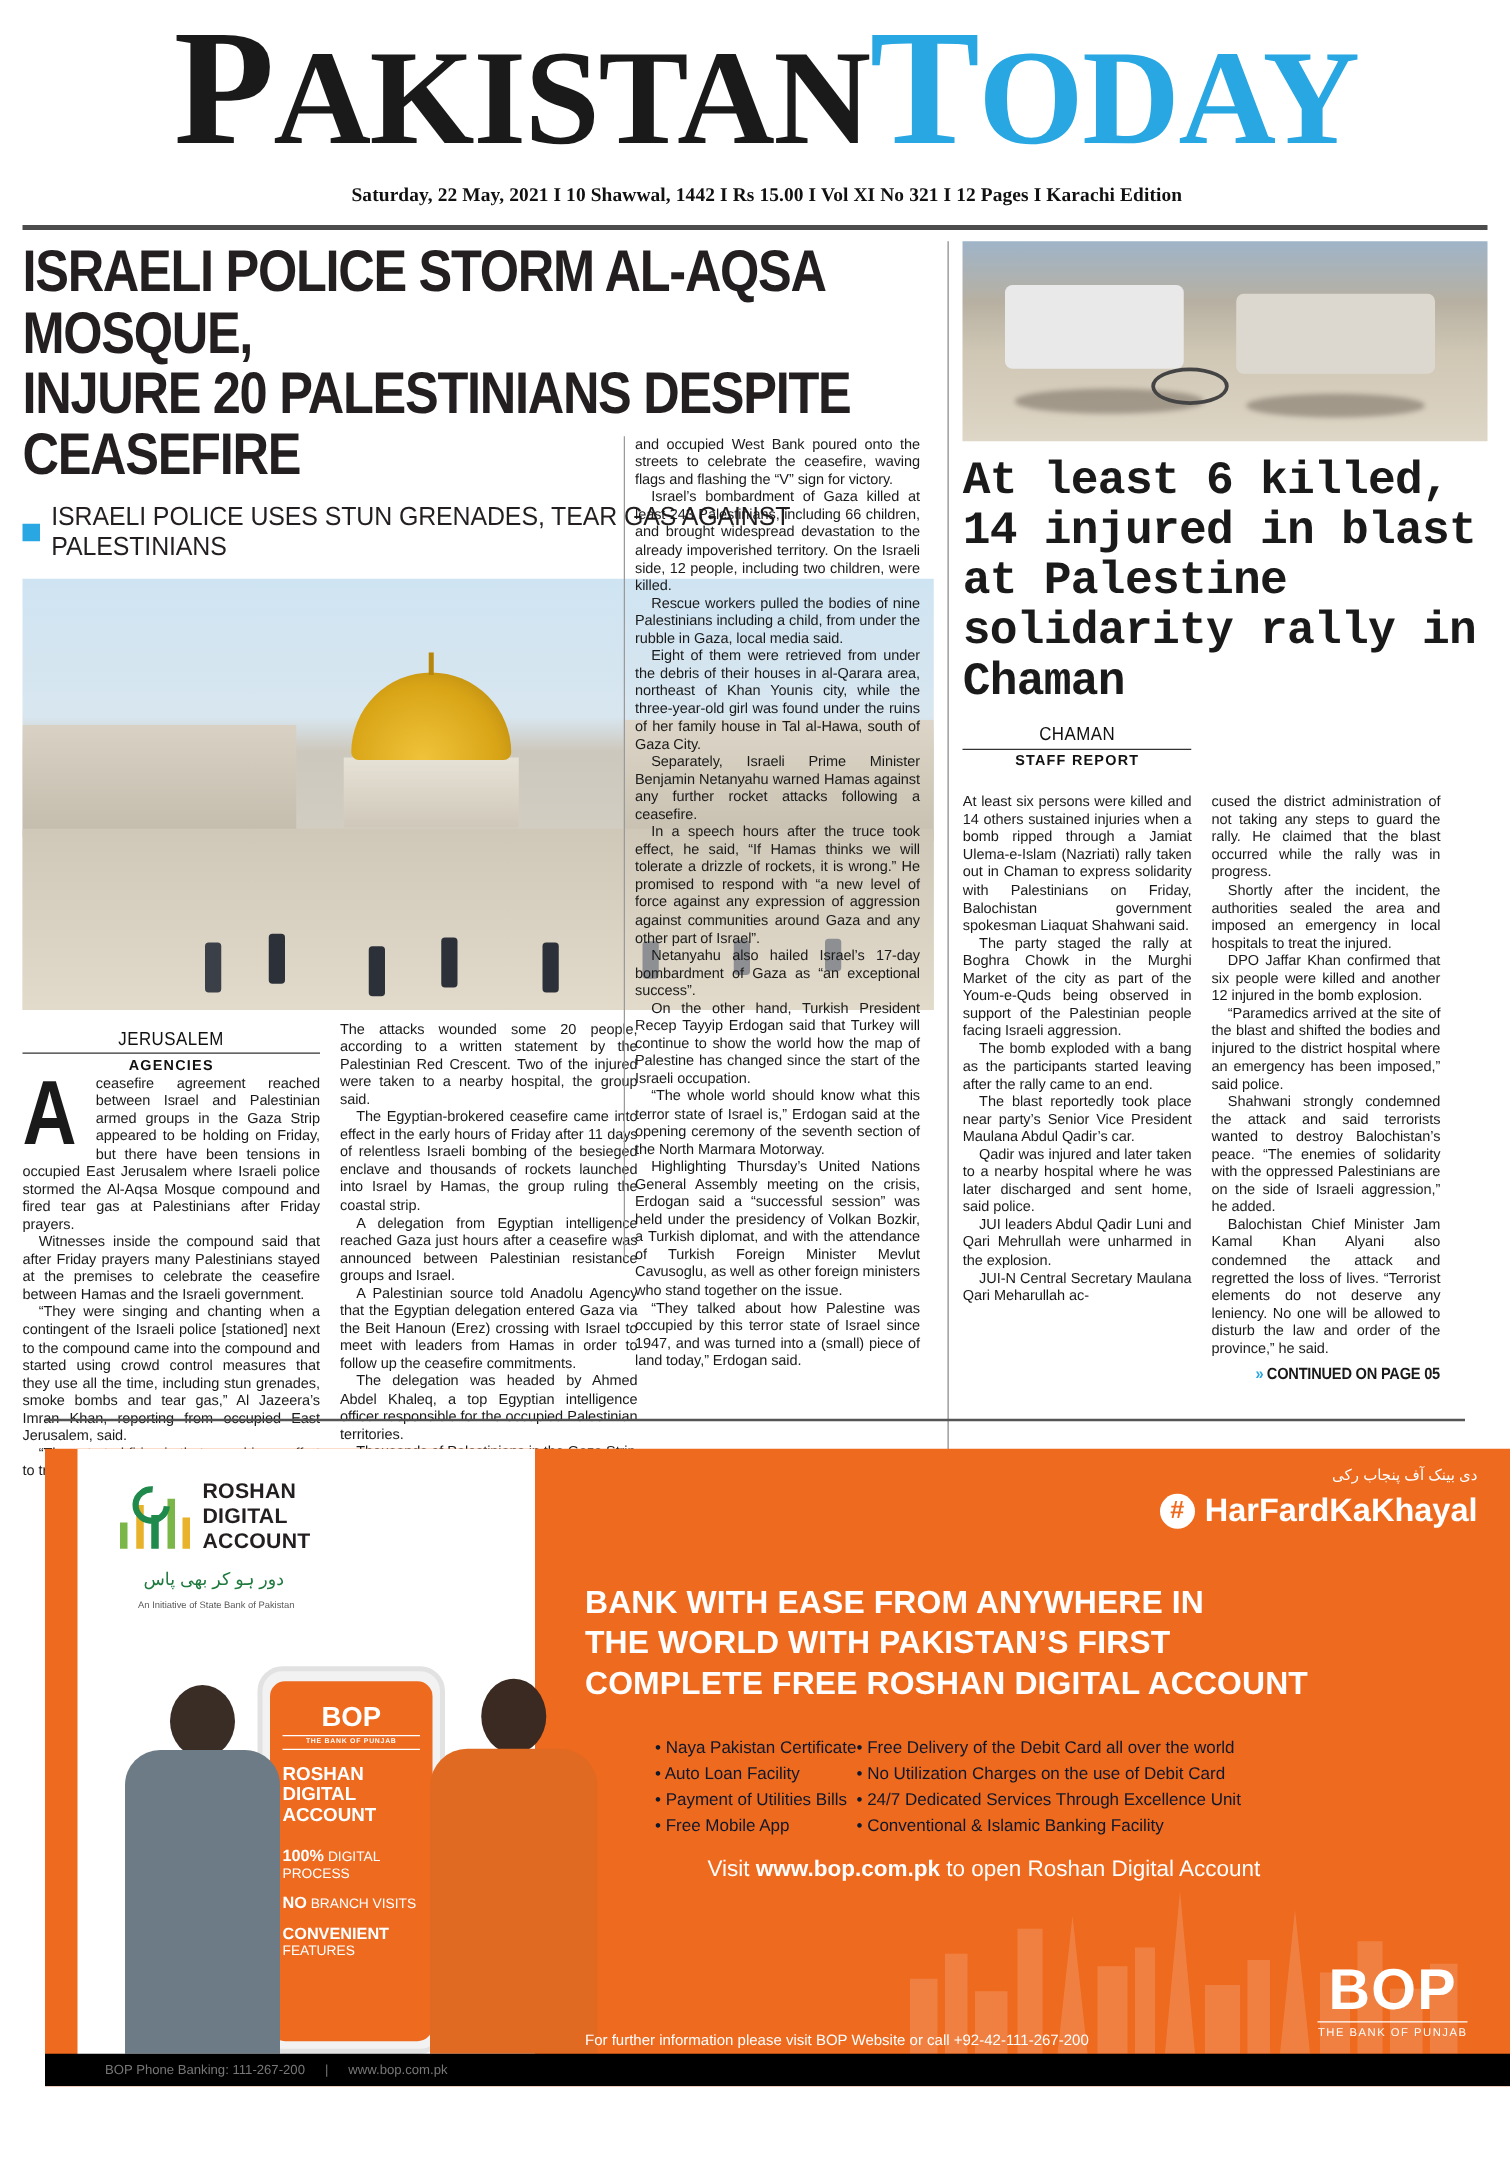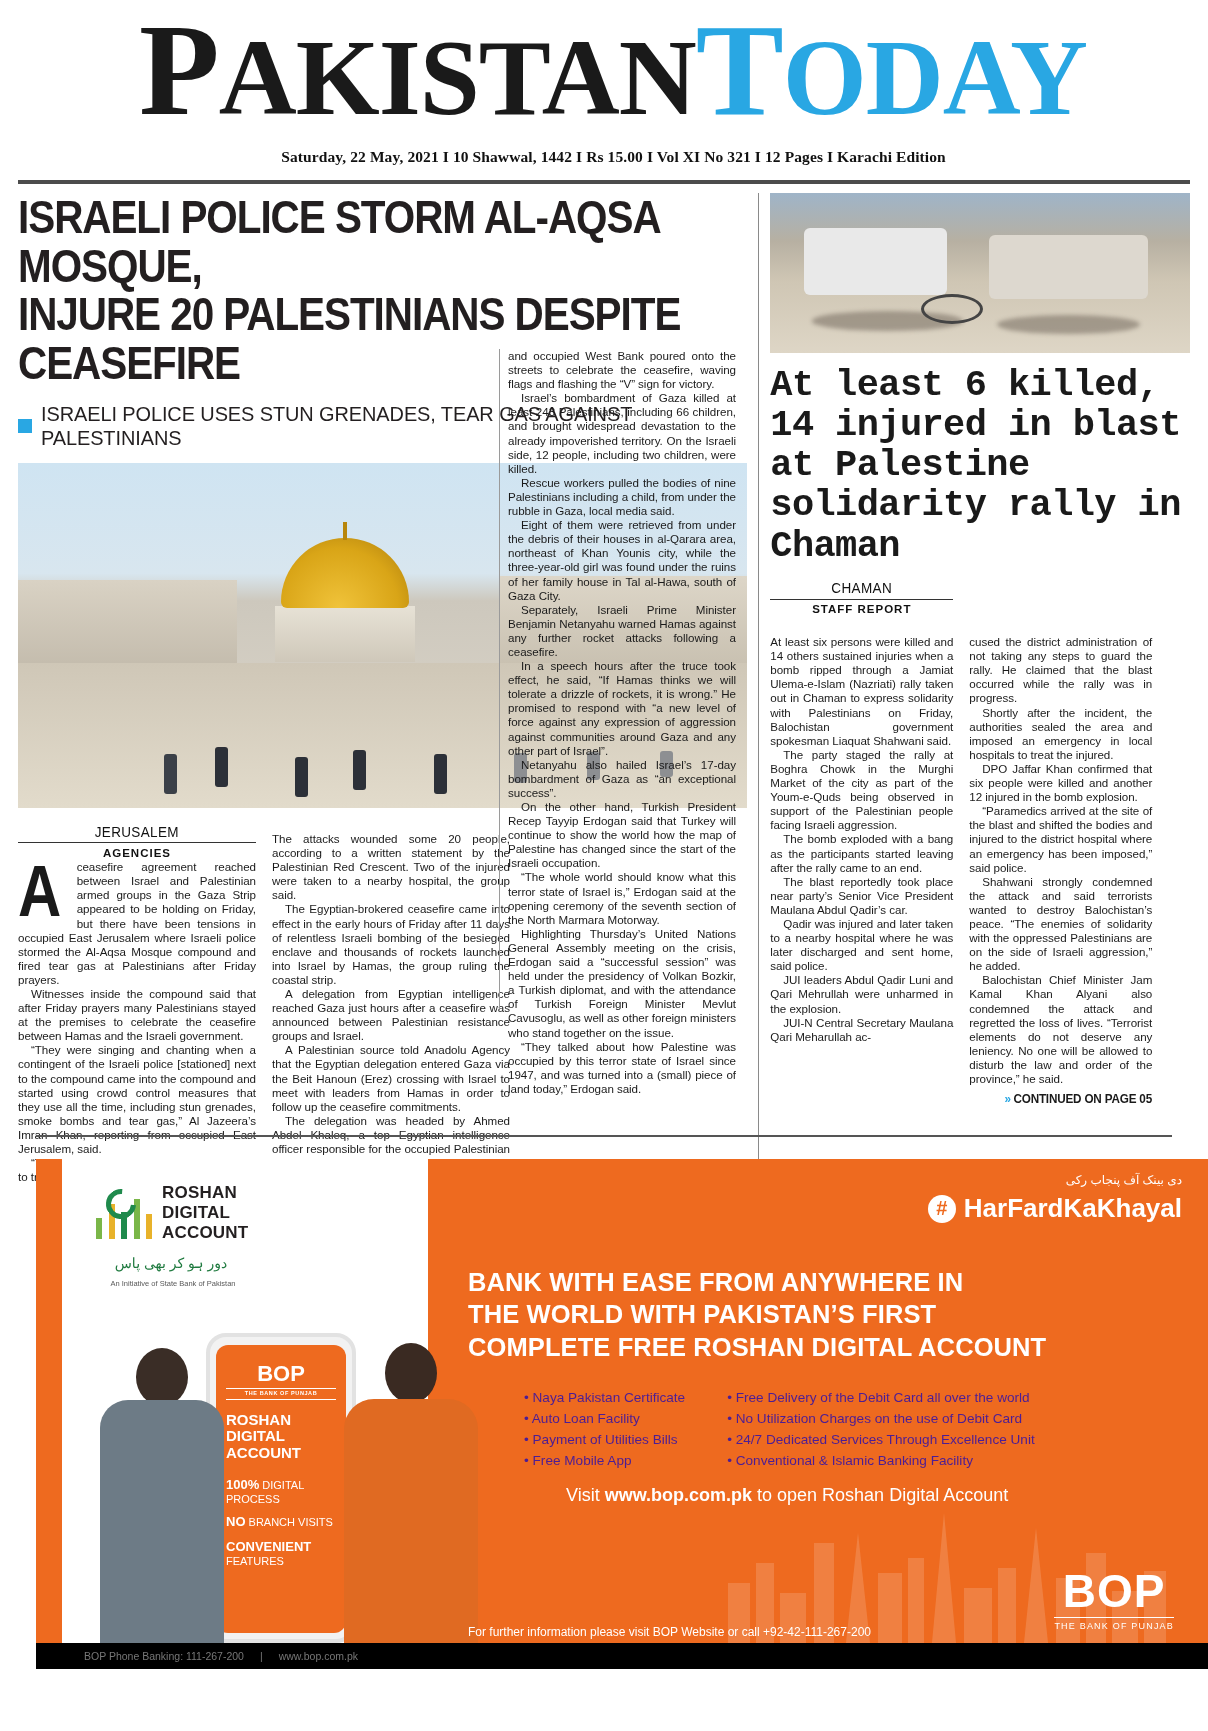--- a/index.html
+++ b/index.html
@@ -73,21 +73,21 @@
   .fig.w { background:#8d8f92; }
 
   
   .byline { margin-top: 8px; text-align: center; }
   .byline .city { font-size: 15px; font-weight: 400; letter-spacing: 0.4px; color:#111;
      transform: scaleX(0.9); display:inline-block; }
   .byline .hr { height: 1.4px; background: #333; margin: 2px 0 3px 0; }
   .byline .src { font-size: 11.5px; font-weight: 700; letter-spacing: 1px; color:#111; }
 
   
-  .cols3 { display: flex; margin-top: 9px; align-items: flex-end; }
+  .cols3 { display: flex; margin-top: 9px; }
   .col { font-size: 11.6px; line-height: 14.1px; color: #1a1a1a;
      text-align: justify; font-family: "Liberation Sans", sans-serif;
      letter-spacing: -0.05px; }
   .col.c1 { width: 238px; }
   .col.c2 { width: 238px; }
   .col p { text-indent: 13px; }
   .col p.noind { text-indent: 0; }
   .dropcap {
     float: left; font-family: "Liberation Sans", sans-serif; font-weight: 700;
     font-size: 73px; line-height: 58px; margin: 2px 6px -2px 0; color: #1a1a1a;
@@ -137,21 +137,21 @@
     position:absolute; right:26px; top:34px; display:flex; align-items:center; gap:8px;
     color:#fff; font-size:26px; font-weight:700;
   }
   .hash-circle { width:28px;height:28px;border-radius:50%;background:#fff;color:#ee6a1f;
      display:flex;align-items:center;justify-content:center;font-size:20px;font-weight:700;}
   .ad-urdu-top { position:absolute; right:26px; top:14px; color:#fff; font-size:12px; direction:rtl;}
   .ad-head {
     position:absolute; left:432px; top:107px; color:#fff; font-weight:700;
     font-size:25.5px; line-height: 1.27; letter-spacing:.1px;
   }
-  .ad-lists { position:absolute; left:488px; top:228px; display:flex; gap:42px; color:#4c1d95; }
+  .ad-lists { position:absolute; left:488px; top:228px; display:flex; color:#0f172a; }
   .ad-lists ul { list-style: none; }
   .ad-lists li { font-size: 13.6px; line-height: 21px; white-space: nowrap; }
   .ad-lists li:before { content:"• "; }
   .ad-visit { position:absolute; left:530px; top:326px; color:#fff; font-size:18px; }
   .ad-visit b { font-weight:700; }
   .ad-foot {
     position:absolute; left:0; bottom:0; width:100%; height:26px; background:#000000;
     display:flex; align-items:center;
   }
   .ad-foot .fl { font-size: 10.5px; color:#333; margin-left: 40px; }

